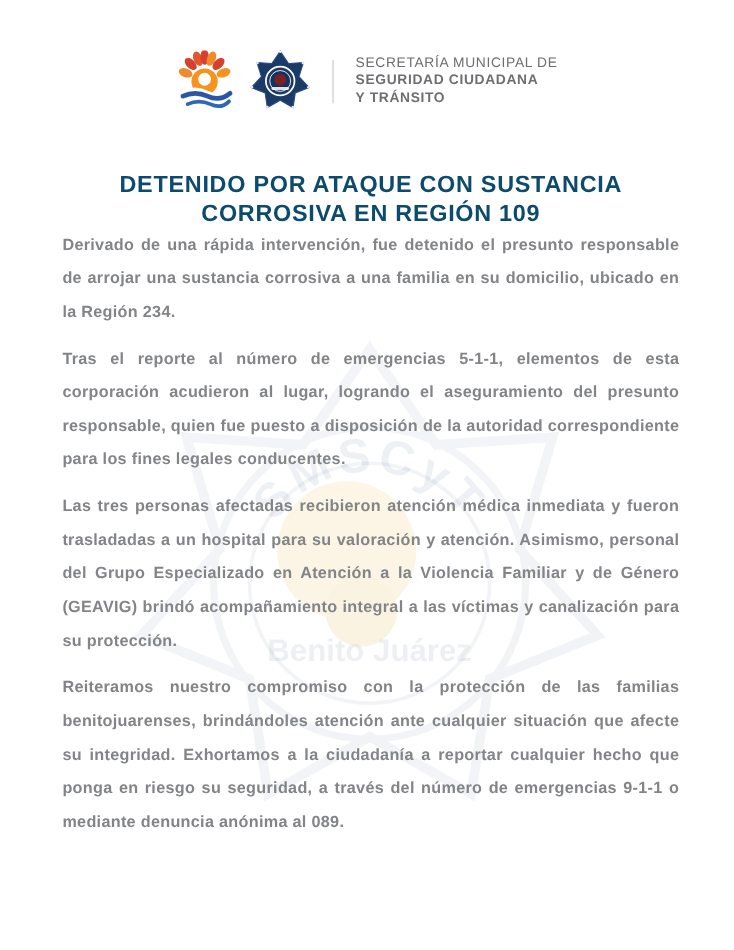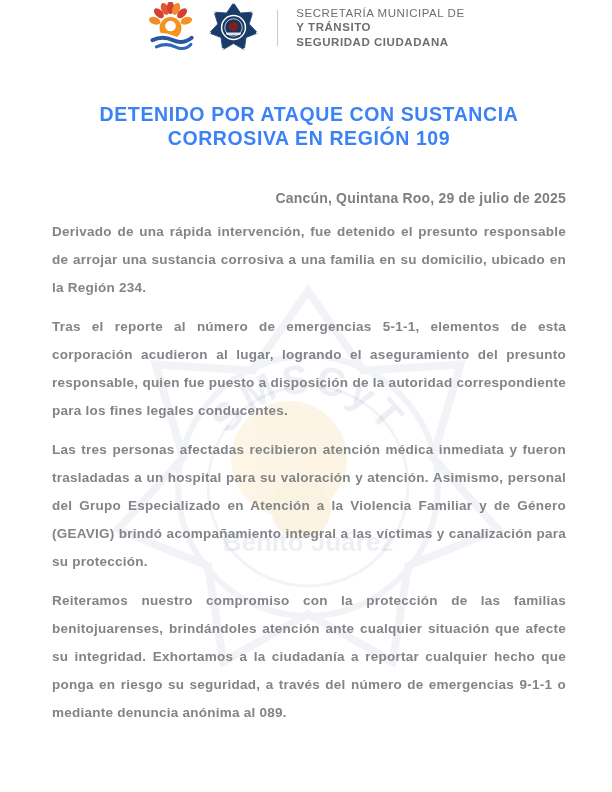--- a/index.html
+++ b/index.html
@@ -12,35 +12,35 @@
     font-family:"Liberation Sans", sans-serif;
   }
   
   .watermark{
     position:absolute;left:103px;top:281px;width:412px;height:412px;
     pointer-events:none;
   }
   
   .header{
     display:flex;justify-content:center;align-items:center;
-    gap:12px;position:relative;
+    gap:12px;padding-top:40px;position:relative;
   }
   .logo-sun{width:47px;height:52px;}
   .logo-badge{width:55px;height:55px;}
   .header-divider{width:1px;height:36px;background:#c9cacc;margin:0 6px 0 4px;}
   .org-lines{display:flex;flex-direction:column;justify-content:center;}
   .org-line{font-size:11.5px;line-height:14.5px;color:#6d6e71;letter-spacing:0.55px;}
   .org-line.l1{font-weight:normal;}
   .org-line.l2,.org-line.l3{font-weight:bold;}
   
   .title{
     margin:48px 46px 0 52px;
     text-align:center;
     font-size:19.5px;line-height:23.5px;
-    font-weight:bold;color:#3b82f6;letter-spacing:0.6px;
+    font-weight:bold;color:#0c4a6e;letter-spacing:0.6px;
   }
   
   .dateline{
     margin:40px 46px 12px 52px;
     text-align:right;
     font-size:14px;font-weight:600;color:#7d7f82;letter-spacing:0.2px;
   }
   
   .body-text{position:relative;margin:0 46px 0 52px;}
   .body-text p{
@@ -107,31 +107,30 @@
       <circle cx="30" cy="30" r="13" fill="#1a3a68" stroke="#ffffff" stroke-width="1.6"></circle>
       <circle cx="30" cy="30" r="9.5" fill="#16335d" stroke="#ffffff" stroke-width="0.8"></circle>
       <circle cx="30" cy="29" r="5.2" fill="#7e1f24"></circle>
       <rect x="22" y="35.5" width="16" height="2.6" rx="1.3" fill="#ffffff" opacity="0.85"></rect>
     </svg>
 
     <div class="header-divider"></div>
 
     <div class="org-lines">
       <span class="org-line l1">SECRETARÍA MUNICIPAL DE</span>
+      <span class="org-line l2">SEGURIDAD CIUDADANA</span>
       <span class="org-line l3">Y TRÁNSITO</span>
-      <span class="org-line l2">SEGURIDAD CIUDADANA</span>
     </div>
   </div>
 
   <h1 class="title">
     <span>DETENIDO POR ATAQUE CON SUSTANCIA</span><br>
     <span>CORROSIVA EN REGIÓN 109</span>
   </h1>
 
-  <div class="dateline">Cancún, Quintana Roo, 29 de julio de 2025</div>
 
   <div class="body-text">
     <p>Derivado de una rápida intervención, fue detenido el presunto responsable de arrojar una sustancia corrosiva a una familia en su domicilio, ubicado en la Región 234.</p>
     <p>Tras el reporte al número de emergencias 5-1-1, elementos de esta corporación acudieron al lugar, logrando el aseguramiento del presunto responsable, quien fue puesto a disposición de la autoridad correspondiente para los fines legales conducentes.</p>
     <p>Las tres personas afectadas recibieron atención médica inmediata y fueron trasladadas a un hospital para su valoración y atención. Asimismo, personal del Grupo Especializado en Atención a la Violencia Familiar y de Género (GEAVIG) brindó acompañamiento integral a las víctimas y canalización para su protección.</p>
     <p>Reiteramos nuestro compromiso con la protección de las familias benitojuarenses, brindándoles atención ante cualquier situación que afecte su integridad. Exhortamos a la ciudadanía a reportar cualquier hecho que ponga en riesgo su seguridad, a través del número de emergencias 9-1-1 o mediante denuncia anónima al 089.</p>
   </div>
 
 </div>
 

